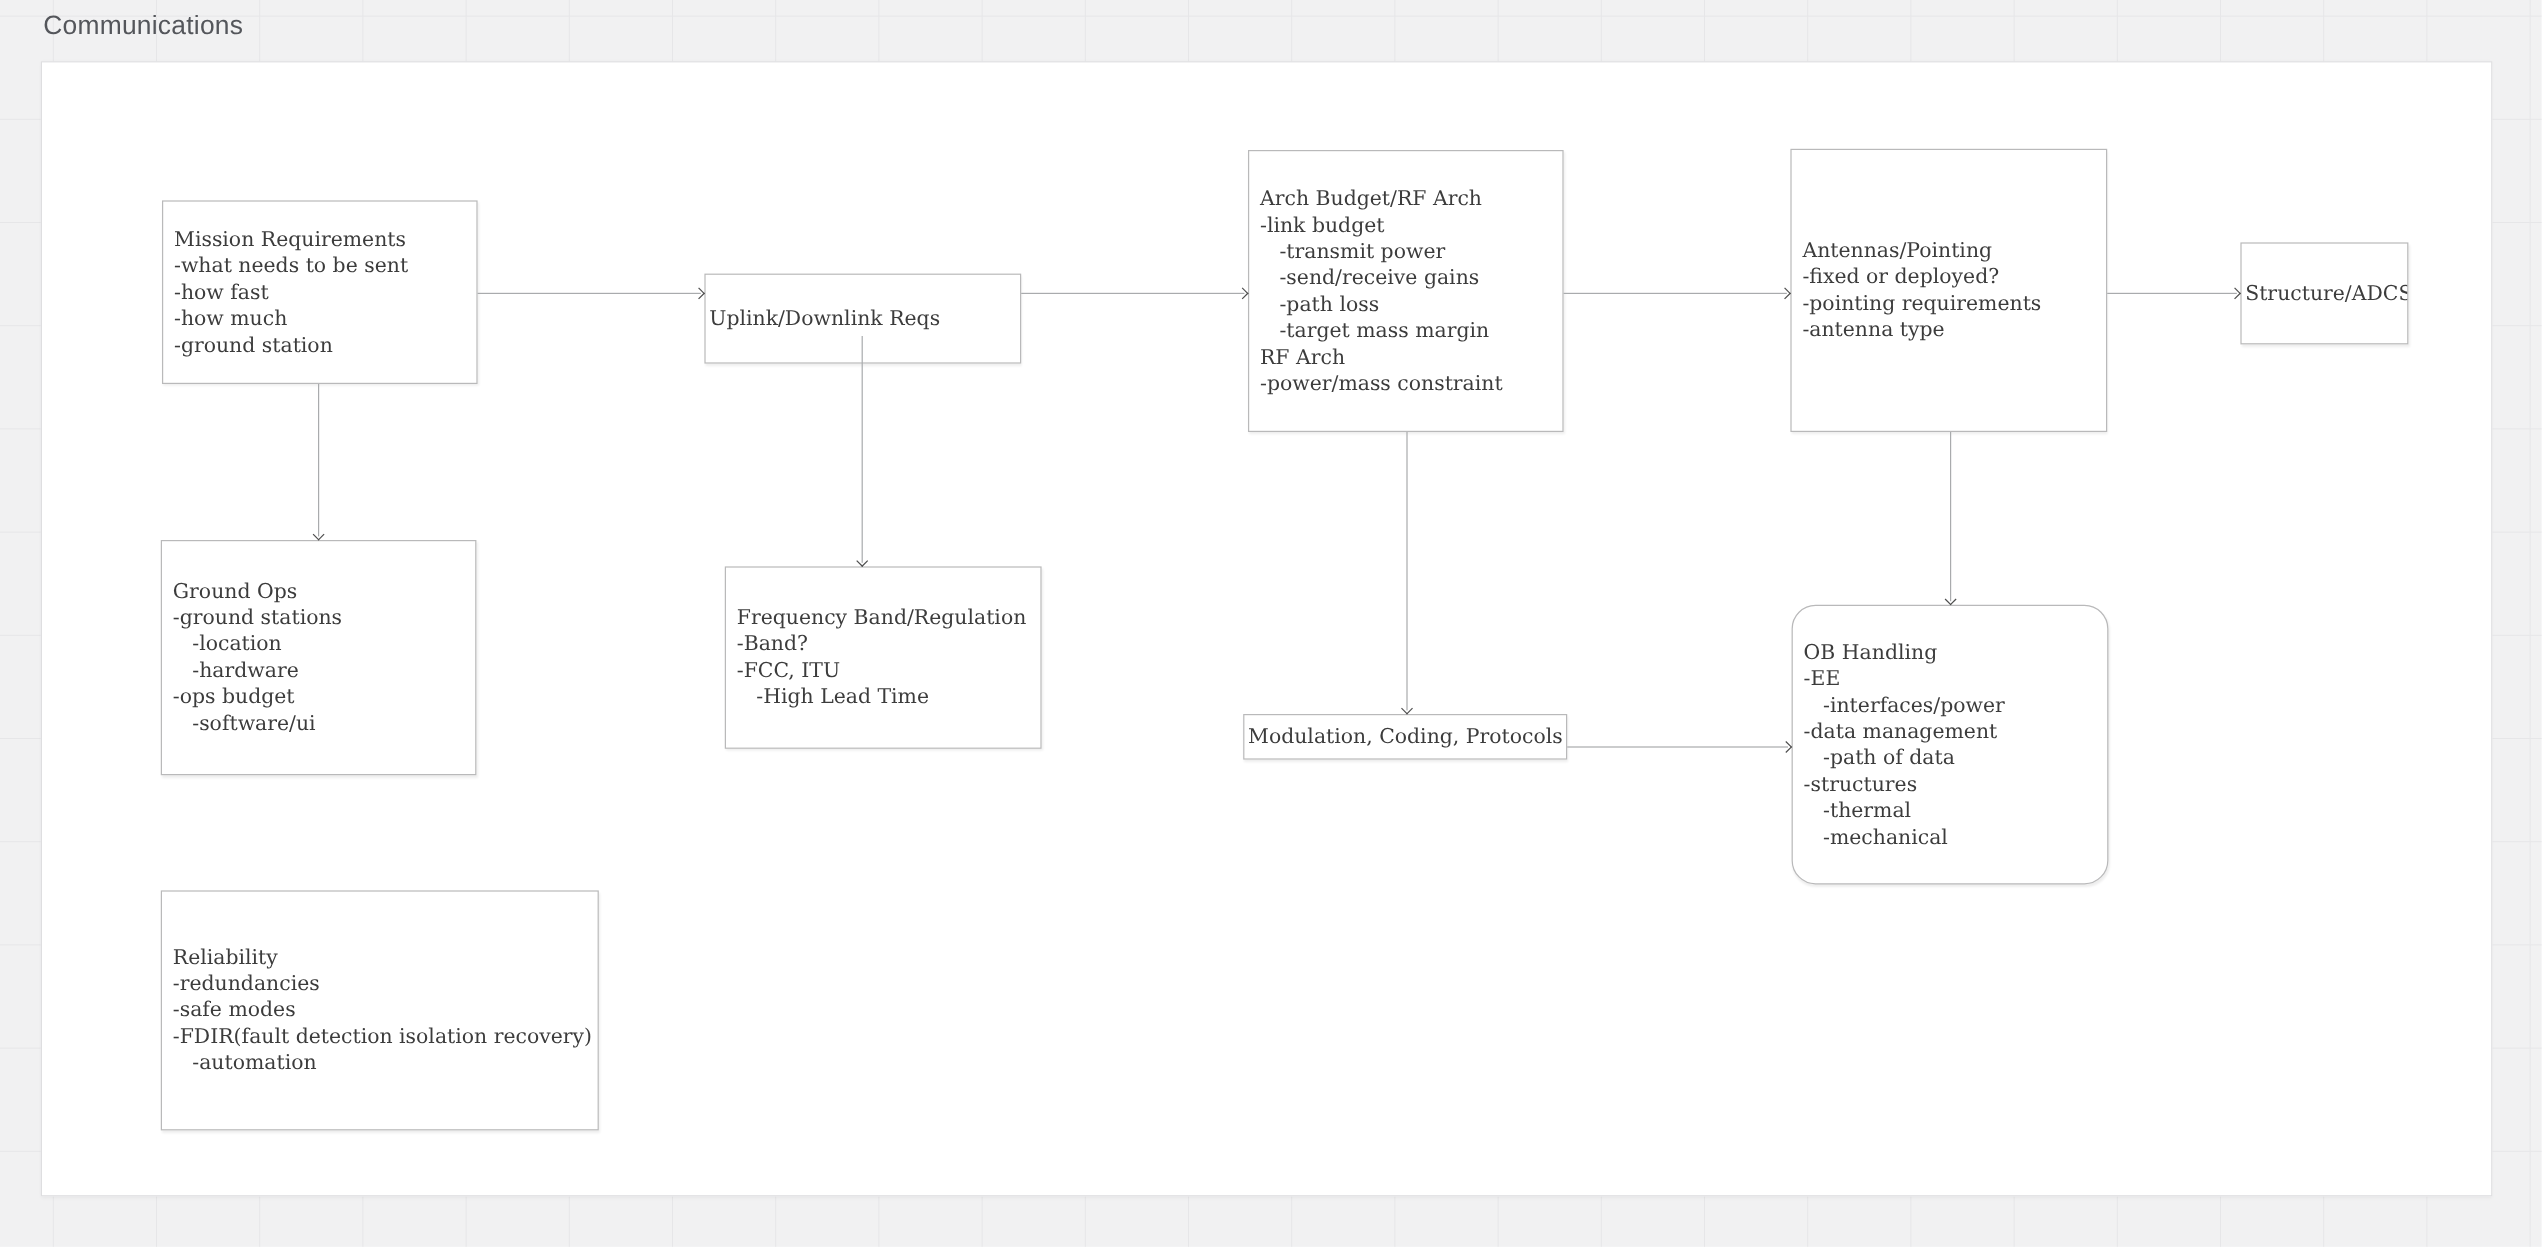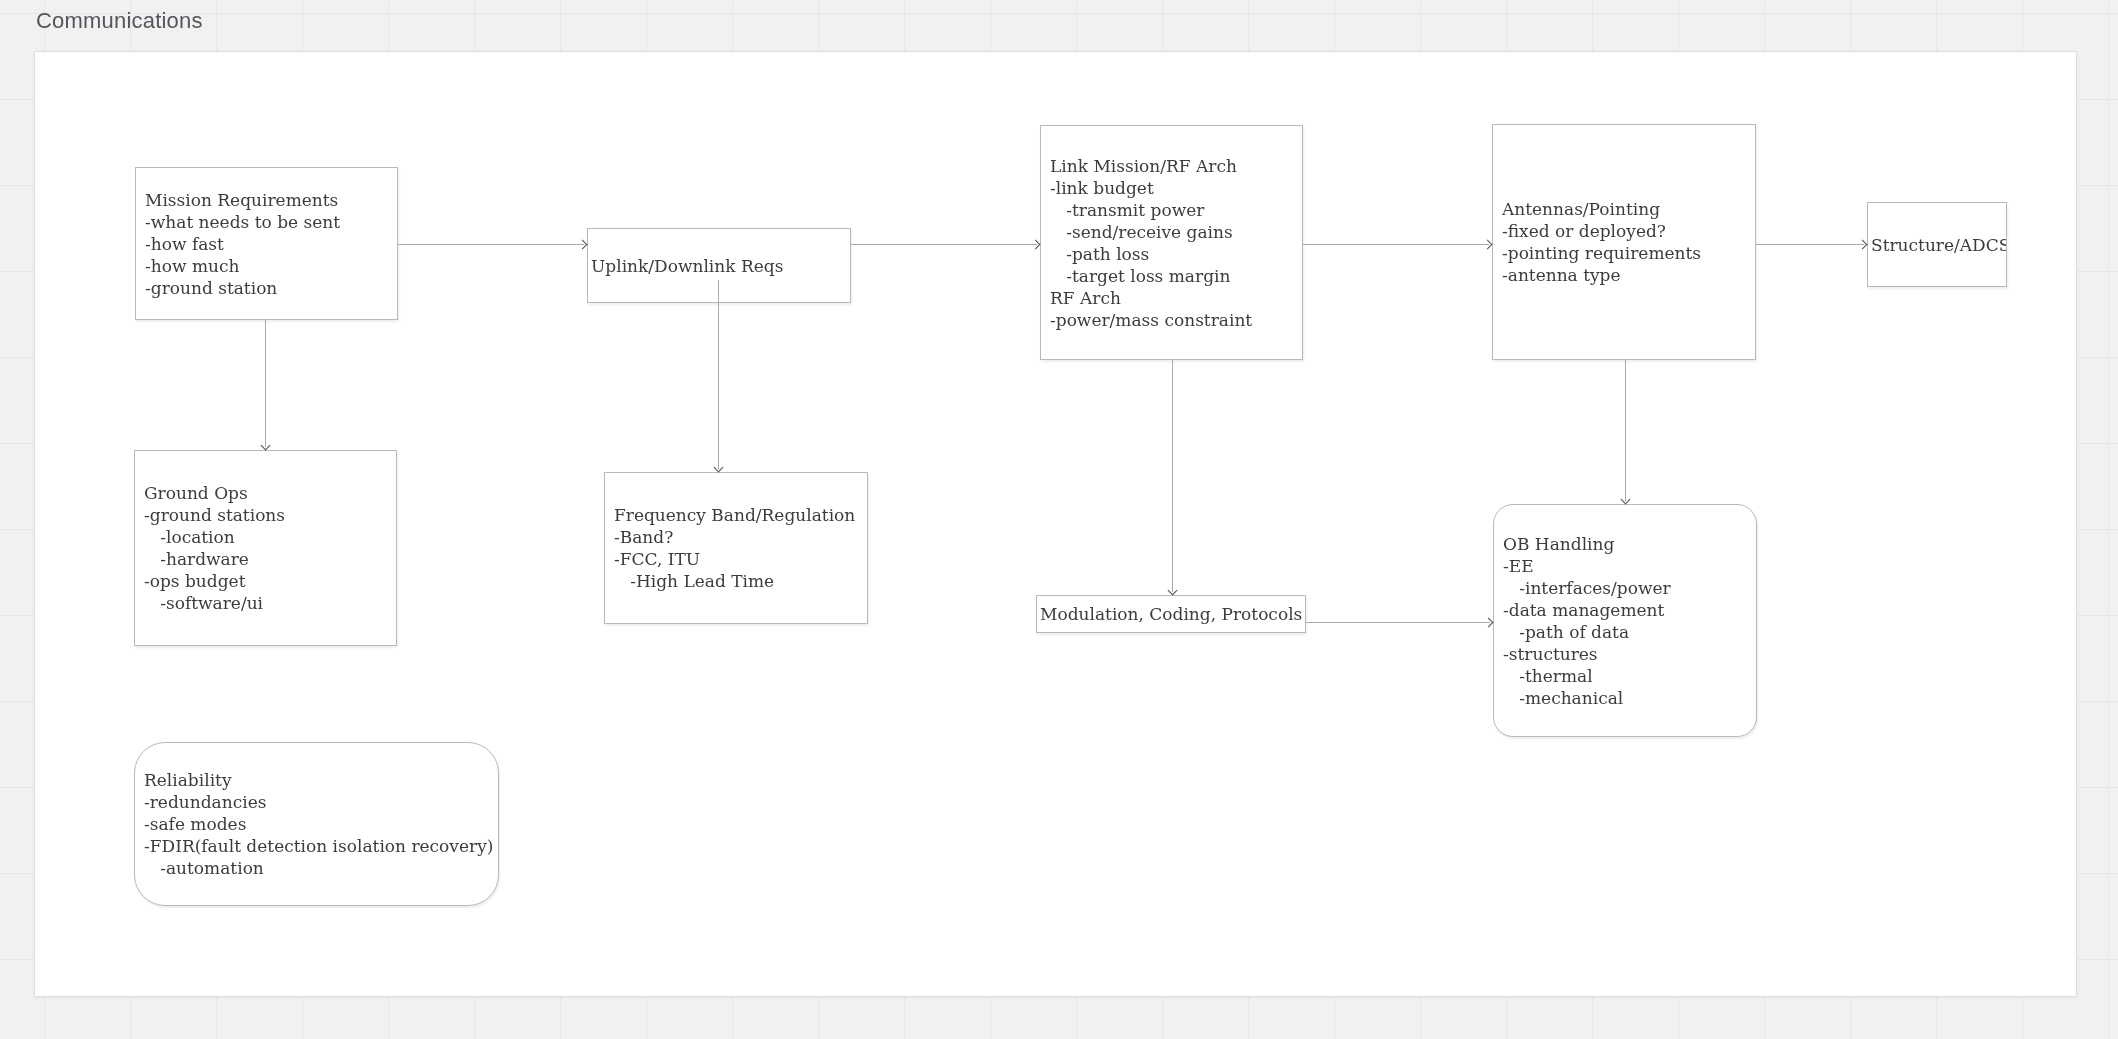--- a/index.html
+++ b/index.html
@@ -47,21 +47,21 @@
 
   .b-mission     { left: 135px;  top: 167px; width: 263px; height: 153px; }
   .b-uplink      { left: 587px;  top: 205px; width: 264px; height: 75px; margin-top: 23px;  }
   .b-linkbudget  { left: 1040px; top: 125px; width: 263px; height: 235px; }
   .b-antennas    { left: 1492px; top: 124px; width: 264px; height: 236px; }
   .b-structure   { left: 1867px; top: 202px; width: 140px; height: 85px;  }
   .b-groundops   { left: 134px;  top: 450px; width: 263px; height: 196px; }
   .b-frequency   { left: 587px;  top: 472px; width: 264px; height: 152px; margin-left: 17px; }
   .b-modulation  { left: 1036px; top: 595px; width: 270px; height: 38px;  }
   .b-obhandling  { left: 1493px; top: 504px; width: 264px; height: 233px; border-radius: 20px; }
-  .b-reliability { left: 134px;  top: 742px; width: 365px; height: 164px; border-radius: 31px; }
+  .b-reliability { left: 134px;  top: 742px; width: 365px; height: 200px; }
 
   
   .conn { position: absolute; }
   .conn .seg { position: absolute; background: #a9abad; }
   .conn.h { height: 9px; }
   .conn.h .seg { left: 0; right: 3px; top: 4px; height: 1px; }
   .conn.v { width: 9px; }
   .conn.v .seg { top: 0; bottom: 3px; left: 4px; width: 1px; }
   .conn .head {
     position: absolute; width: 7px; height: 7px; box-sizing: border-box;
@@ -91,26 +91,26 @@
     <div class="txt-line">Mission Requirements</div>
     <div class="txt-line">-what needs to be sent</div>
     <div class="txt-line">-how fast</div>
     <div class="txt-line">-how much</div>
     <div class="txt-line">-ground station</div>
   </div>
 <div class="box b-uplink pad-sm">
     <div class="txt-line">Uplink/Downlink Reqs</div>
   </div>
 <div class="box b-linkbudget">
-    <div class="txt-line">Link Mission/RF Arch</div>
+    <div class="txt-line">Arch Budget/RF Arch</div>
     <div class="txt-line">-link budget</div>
     <div class="txt-line">   -transmit power</div>
     <div class="txt-line">   -send/receive gains</div>
     <div class="txt-line">   -path loss</div>
-    <div class="txt-line">   -target loss margin</div>
+    <div class="txt-line">   -target mass margin</div>
     <div class="txt-line">RF Arch</div>
     <div class="txt-line">-power/mass constraint</div>
   </div>
 <div class="box b-antennas">
     <div class="txt-line">Antennas/Pointing</div>
     <div class="txt-line">-fixed or deployed?</div>
     <div class="txt-line">-pointing requirements</div>
     <div class="txt-line">-antenna type</div>
   </div>
 <div class="box b-structure pad-sm">

